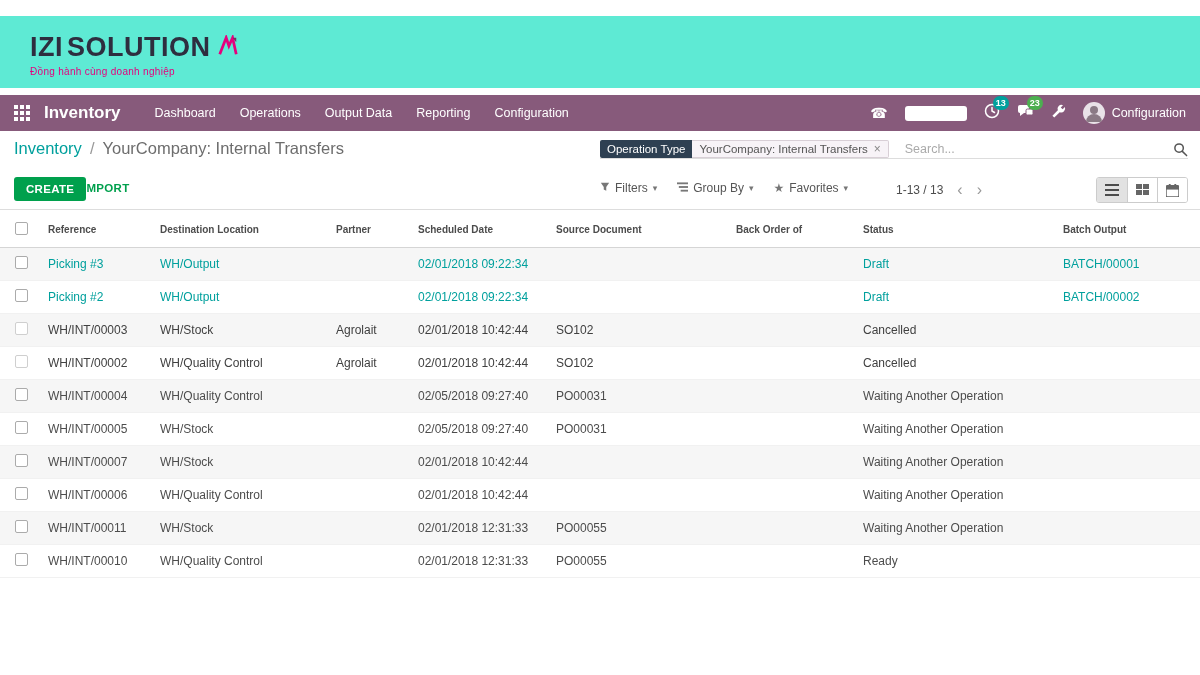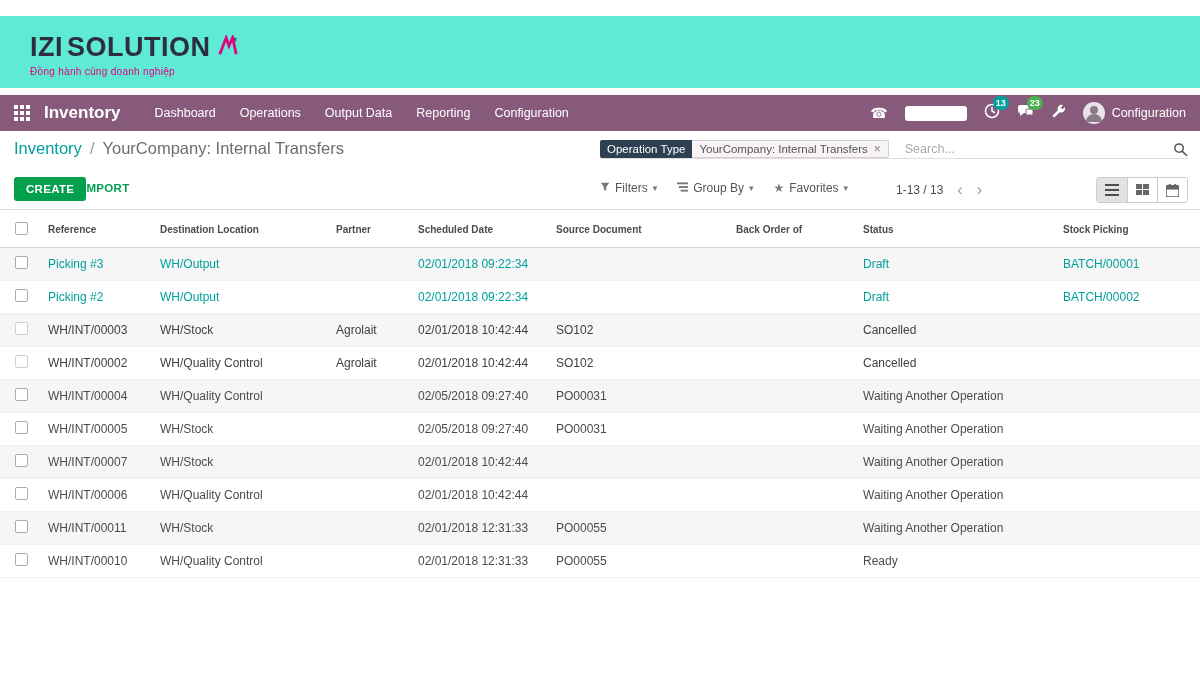--- a/index.html
+++ b/index.html
@@ -263,21 +263,21 @@
       <thead>
         <tr>
           <th class="c-cb"><span class="cb"></span></th>
           <th>Reference</th>
           <th>Destination Location</th>
           <th>Partner</th>
           <th>Scheduled Date</th>
           <th>Source Document</th>
           <th>Back Order of</th>
           <th>Status</th>
-          <th>Stock Picking</th>
+          <th>Batch Output</th>
         </tr>
       </thead>
       <tbody>
         <tr class="accent">
           <td class="c-cb"><span class="cb"></span></td>
           <td>Picking #3</td>
           <td>WH/Output</td>
           <td></td>
           <td>02/01/2018 09:22:34</td>
           <td></td>

